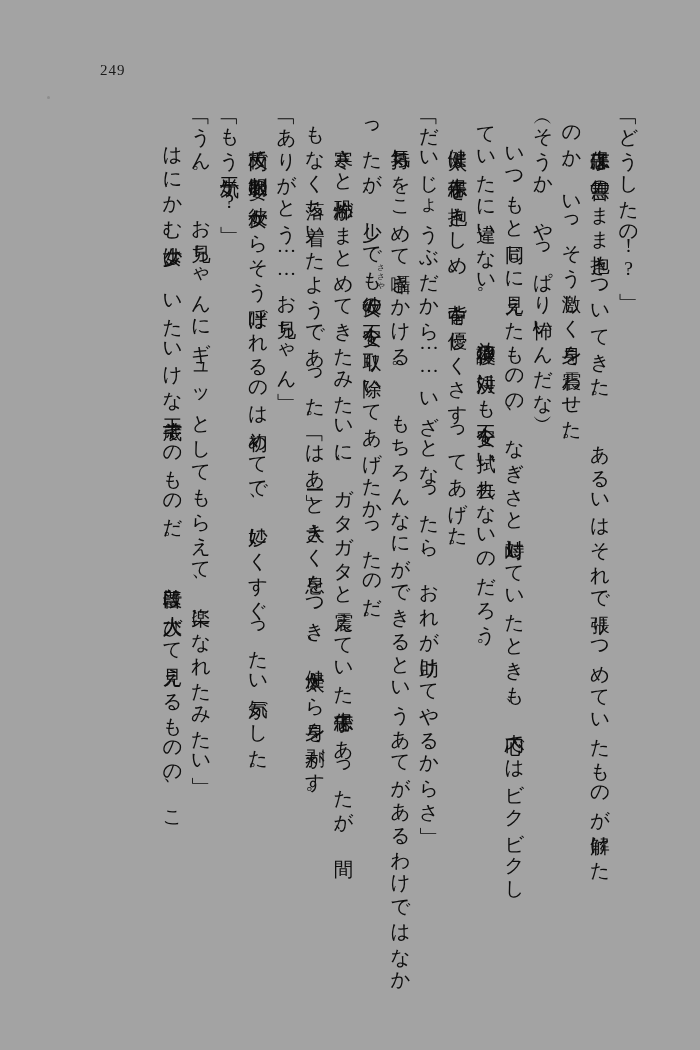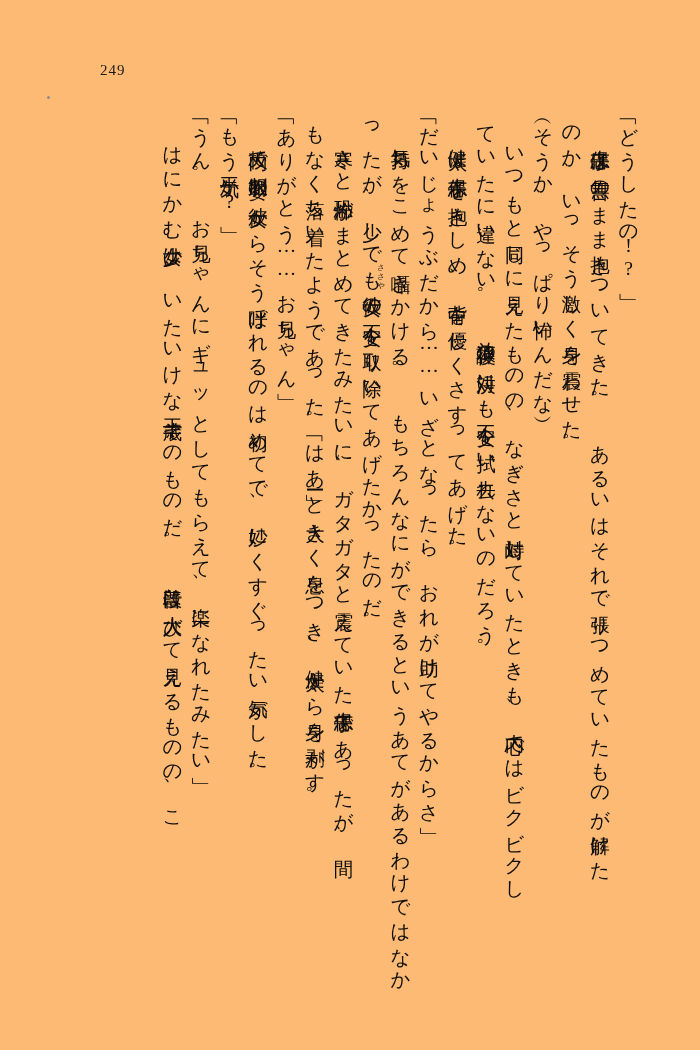--- a/index.html
+++ b/index.html
@@ -11,21 +11,21 @@
     height: 1050px;
     background: #ffffff;
     font-family: "Liberation Serif", "DejaVu Serif", serif;
     color: #111111;
     overflow: hidden;
     position: relative;
   }
   .page {
     position: absolute;
     inset: 0;
-    background: #fdba74;
+    background: #a3a3a3;
   }
   .page-number {
     position: absolute;
     top: 62px;
     left: 100px;
     font-size: 15px;
     letter-spacing: 1px;
     color: #1a1a1a;
     font-family: "Liberation Serif", "DejaVu Serif", serif;
   }

